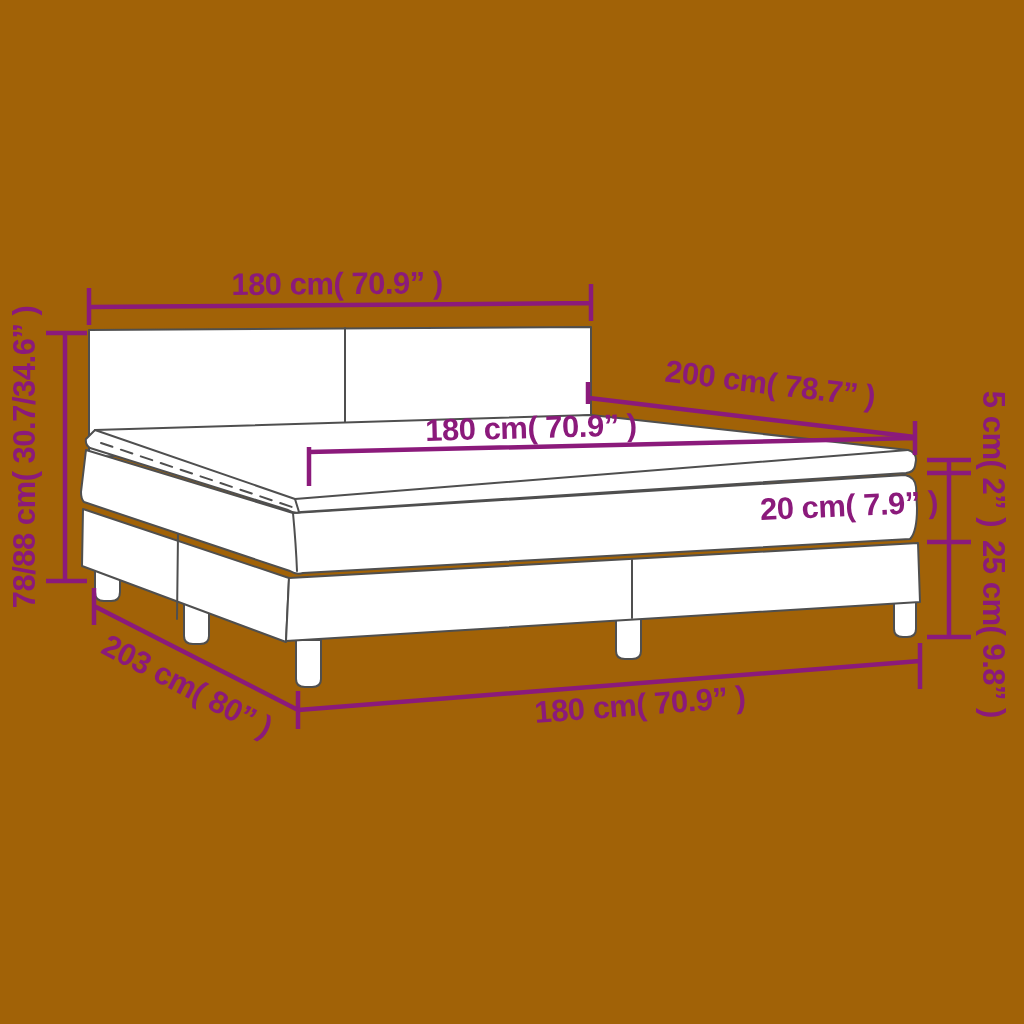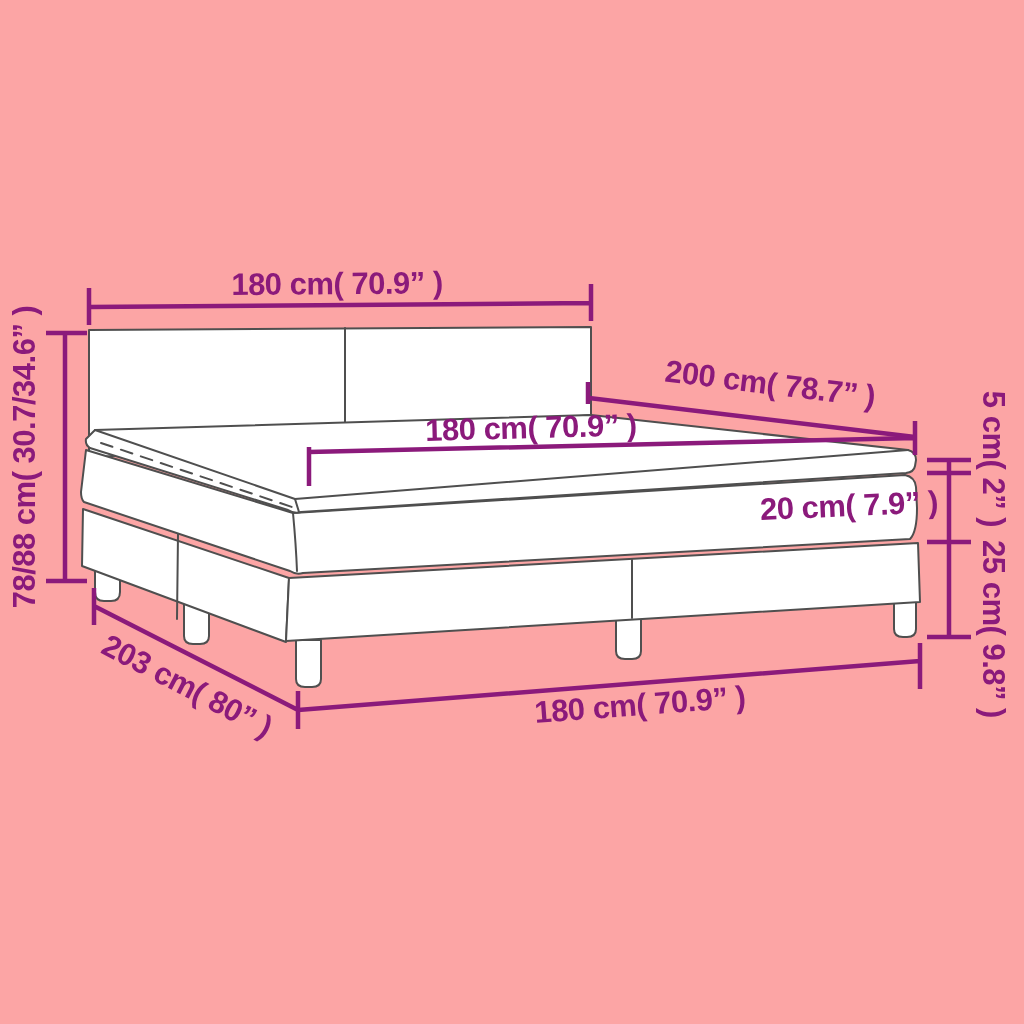--- a/index.html
+++ b/index.html
@@ -1,16 +1,16 @@
 <!DOCTYPE html>
 <html style="--accent: #8B1A7B; --line: #4F4F4F;"><head>
 <meta charset="utf-8">
 <style>
   html, body { margin: 0; padding: 0; background: #ffffff; }
-  .stage { width: 1024px; height: 1024px; position: relative; background: #fca5a5; }
+  .stage { width: 1024px; height: 1024px; position: relative; background: #a16207; }
   svg { display: block; }
   .bed {
     fill: #ffffff;
     stroke: var(--line, #4F4F4F);
     stroke-width: 2;
     stroke-linejoin: round;
     stroke-linecap: round;
   }
   .bedline {
     fill: none;

